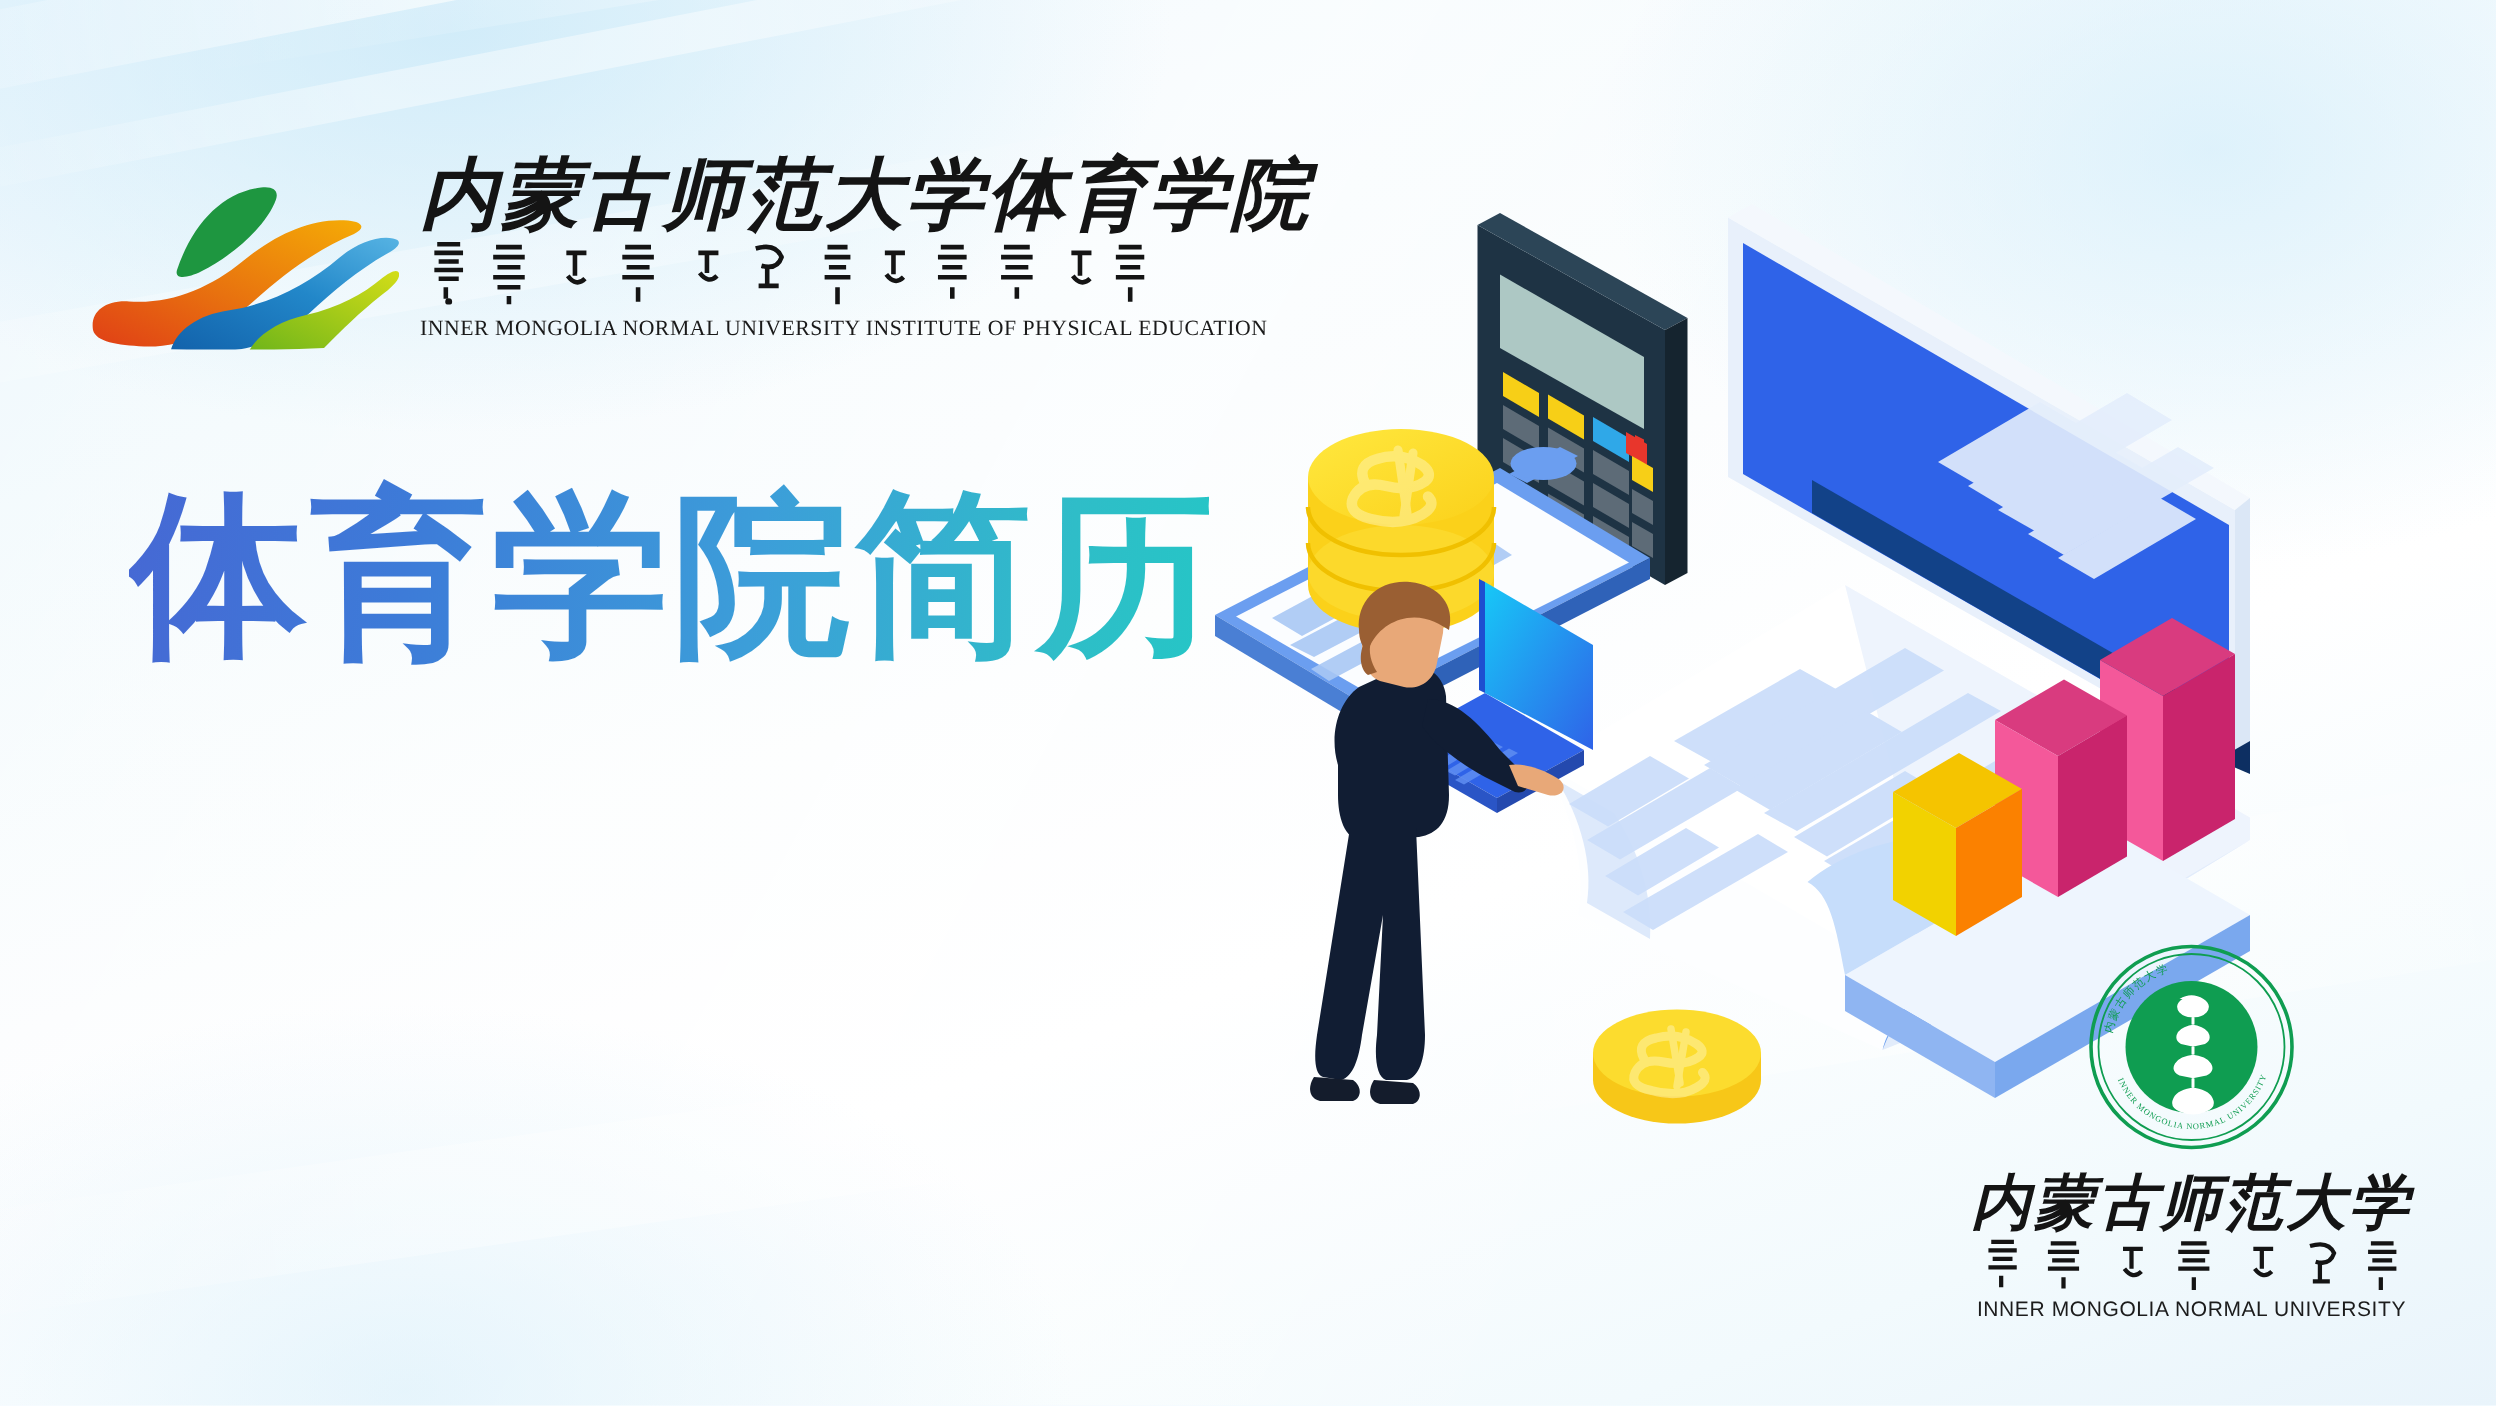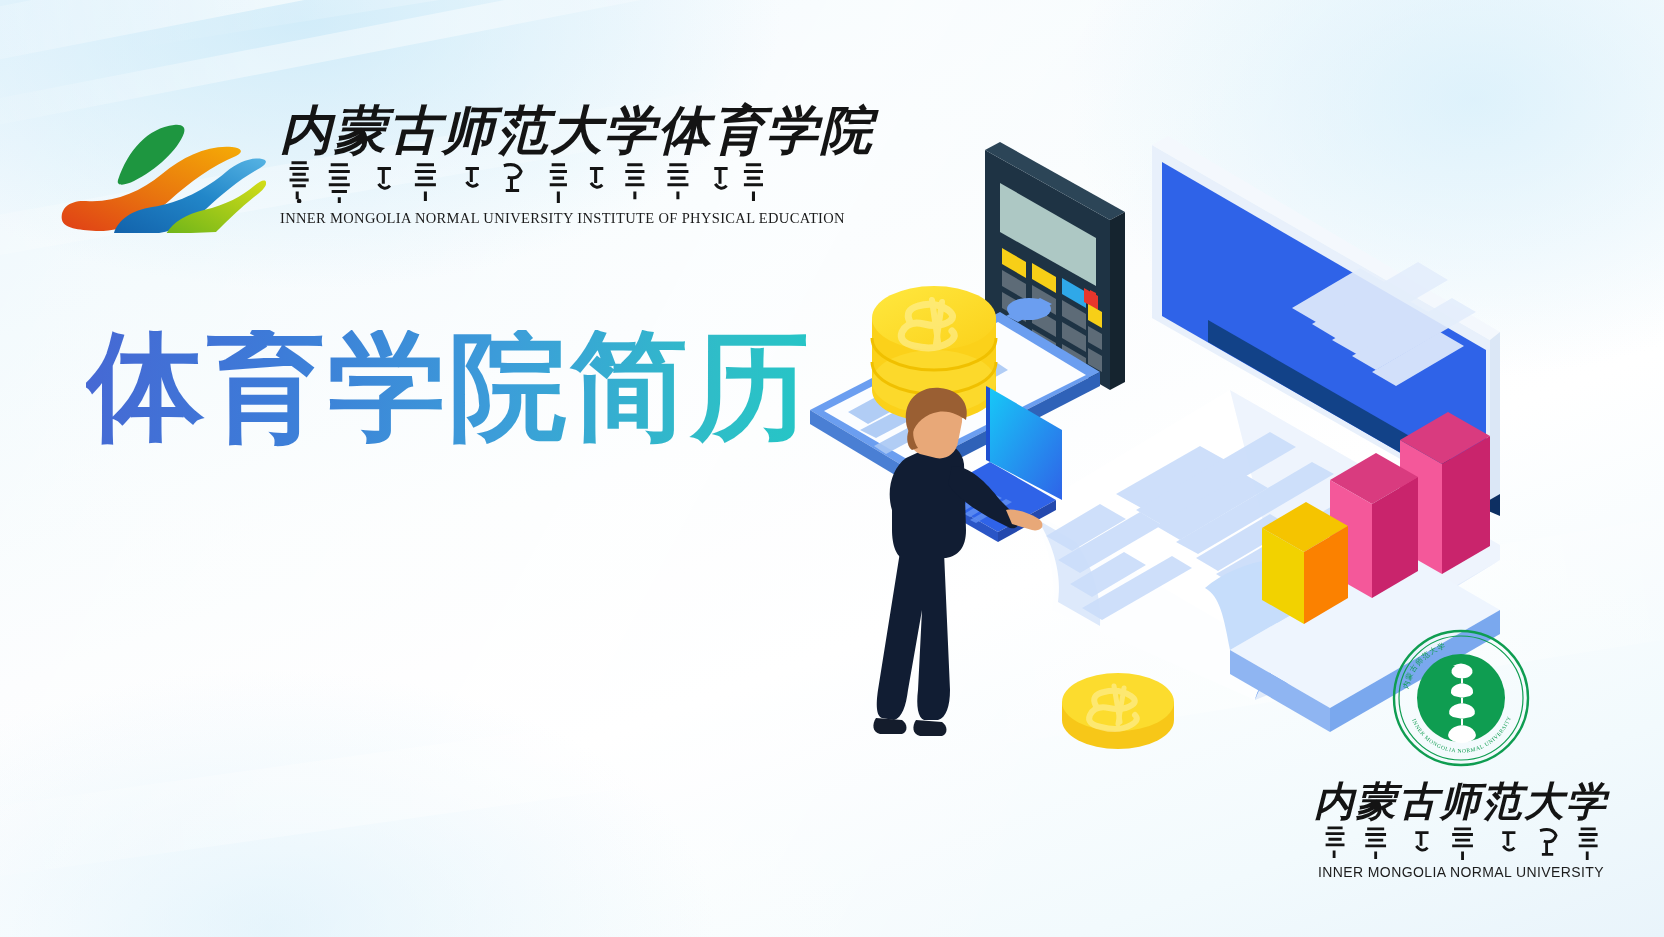--- a/index.html
+++ b/index.html
@@ -59,22 +59,21 @@
     font-size:14.5px; letter-spacing:.35px; color:#1a1a1a;
     white-space:nowrap; margin-top:3px; text-align:center;
     width:505px;
   }
 
   
   .main-title {
     position:absolute; left:86px; top:318px; width:720px;
     font-weight:900; font-size:118px; line-height:1.12;
     letter-spacing:3px;
-    font-family:Liberation Mono, monospace;
-    margin-top:12px;
+    font-family:Liberation Sans, sans-serif;
   }
   .title-line { display:block; white-space:nowrap; }
   .tl-1 {
     background:linear-gradient(98deg, #4668d4 0%, #3d7bd8 26%, #3c9ed9 58%, #2fbdc8 86%, #25c6c6 100%);
     -webkit-background-clip:text; background-clip:text;
     -webkit-text-fill-color:transparent; color:transparent;
   }
   .tl-2 {
     margin-left:128px;
     background:linear-gradient(98deg, #3f63d2 0%, #3a7ad8 30%, #38a1d7 62%, #2dbcc8 90%, #24c7c6 100%);

